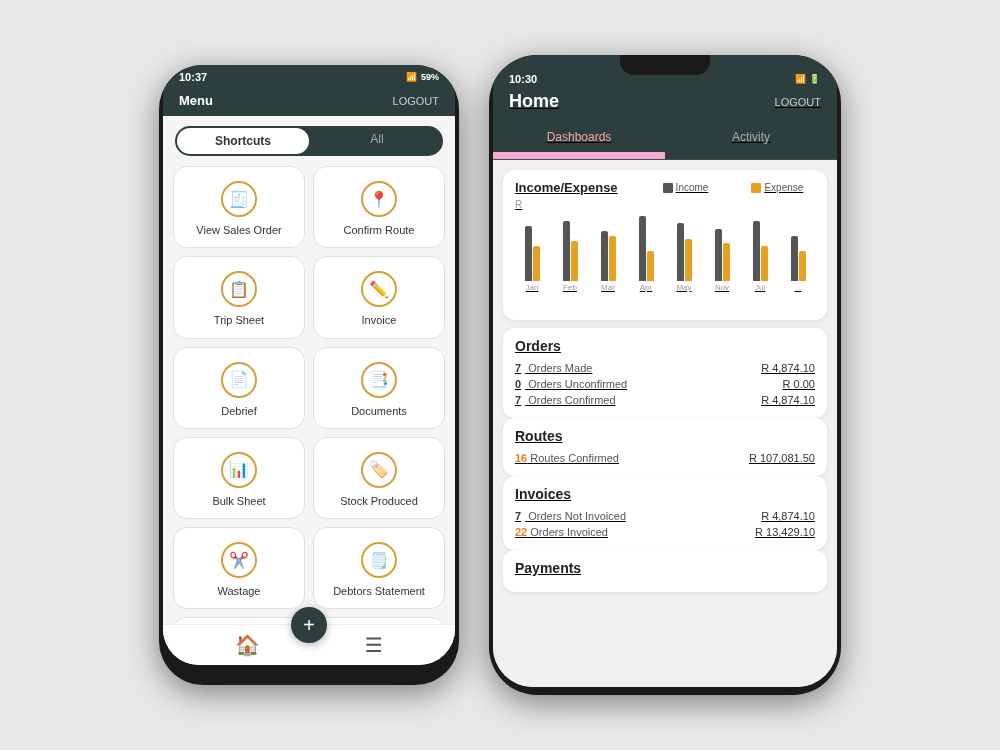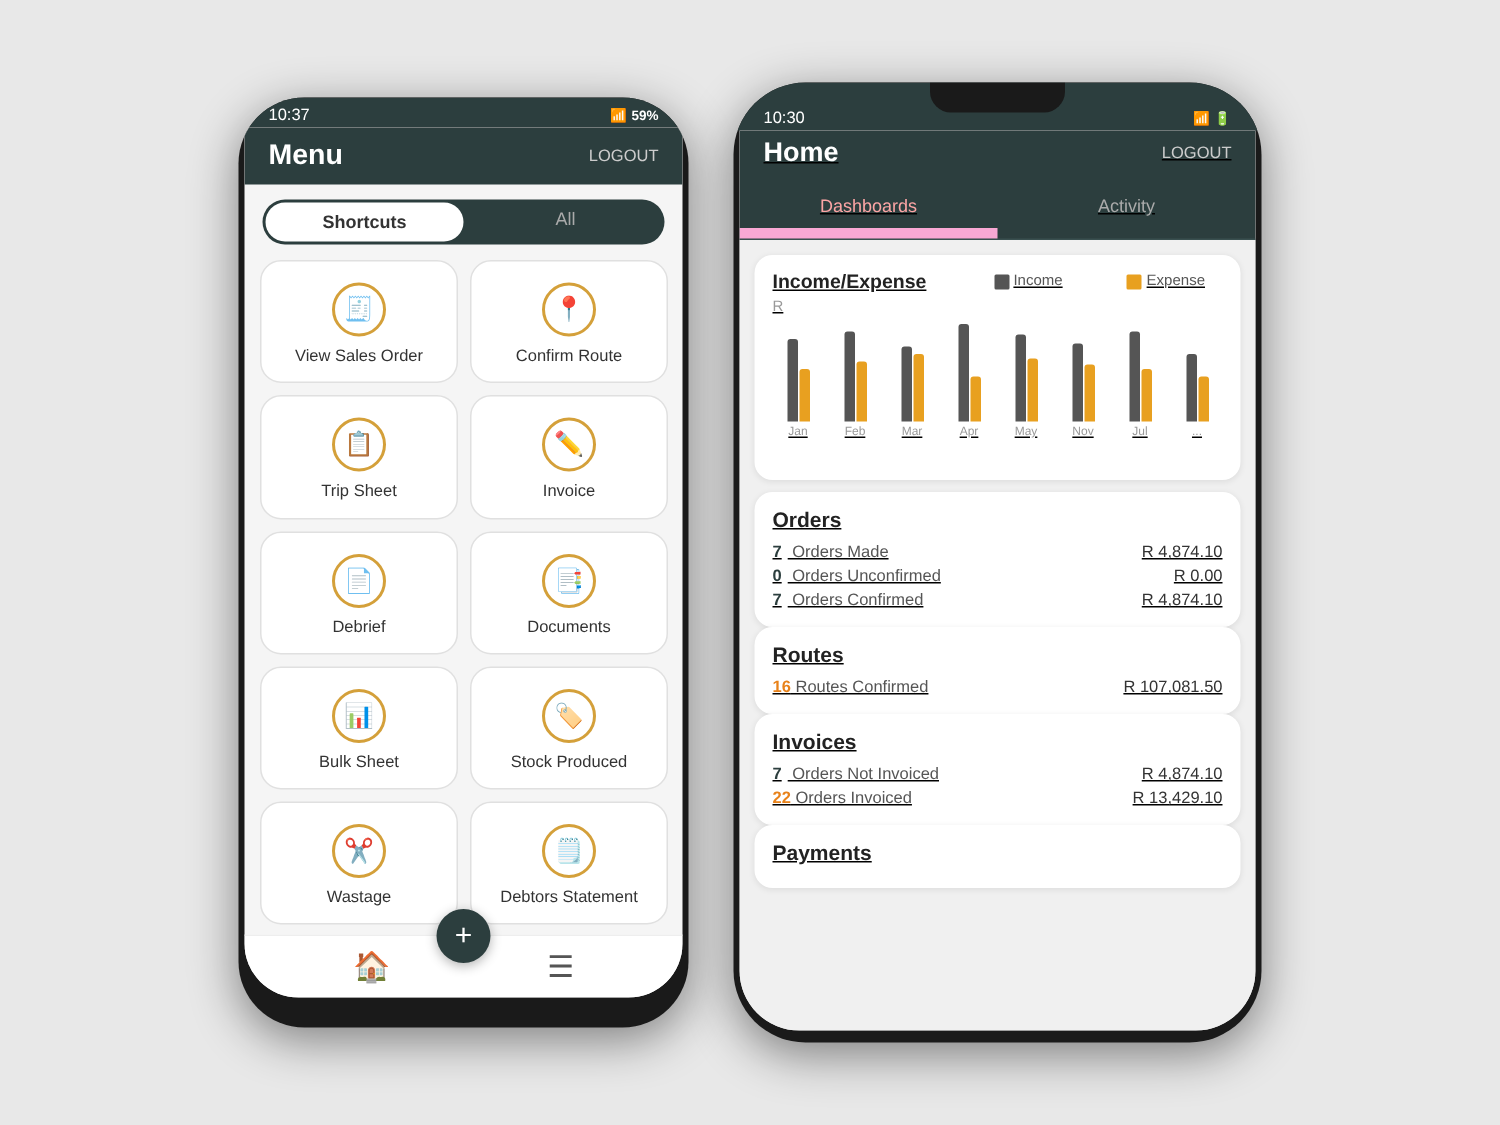--- a/index.html
+++ b/index.html
@@ -37,21 +37,21 @@
     .status-bar {
       display: flex;
       justify-content: space-between;
       align-items: center;
       padding: 6px 20px 2px;
       background: #2c3e3e;
       color: #fff;
       font-size: 10px;
       font-weight: 600;
     }
-    .status-bar .time { font-size: 11px; font-weight: 400; }
+    .status-bar .time { font-size: 11px; font-weight: 700; }
     .status-icons { display: flex; gap: 3px; align-items: center; font-size: 9px; }
 
     
     .notch {
       position: absolute; top: 0; left: 50%; transform: translateX(-50%);
       width: 90px; height: 20px; background: #1a1a1a; border-radius: 0 0 14px 14px;
       z-index: 10;
     }
 
     
@@ -67,21 +67,21 @@
 
     
     .left-header {
       background: #2c3e3e;
       display: flex;
       justify-content: space-between;
       align-items: center;
       padding: 8px 16px;
       color: #fff;
     }
-    .left-header .menu-title { font-size: 19px; font-weight: 600; text-align: center; }
+    .left-header .menu-title { font-size: 13px; font-weight: 600; text-align: center; }
     .left-header .logout-btn { font-size: 11px; color: #ccc; }
 
     .tab-bar {
       display: flex;
       margin: 10px 12px 6px;
       background: #2c3e3e;
       border-radius: 20px;
       overflow: hidden;
     }
     .tab-item {

